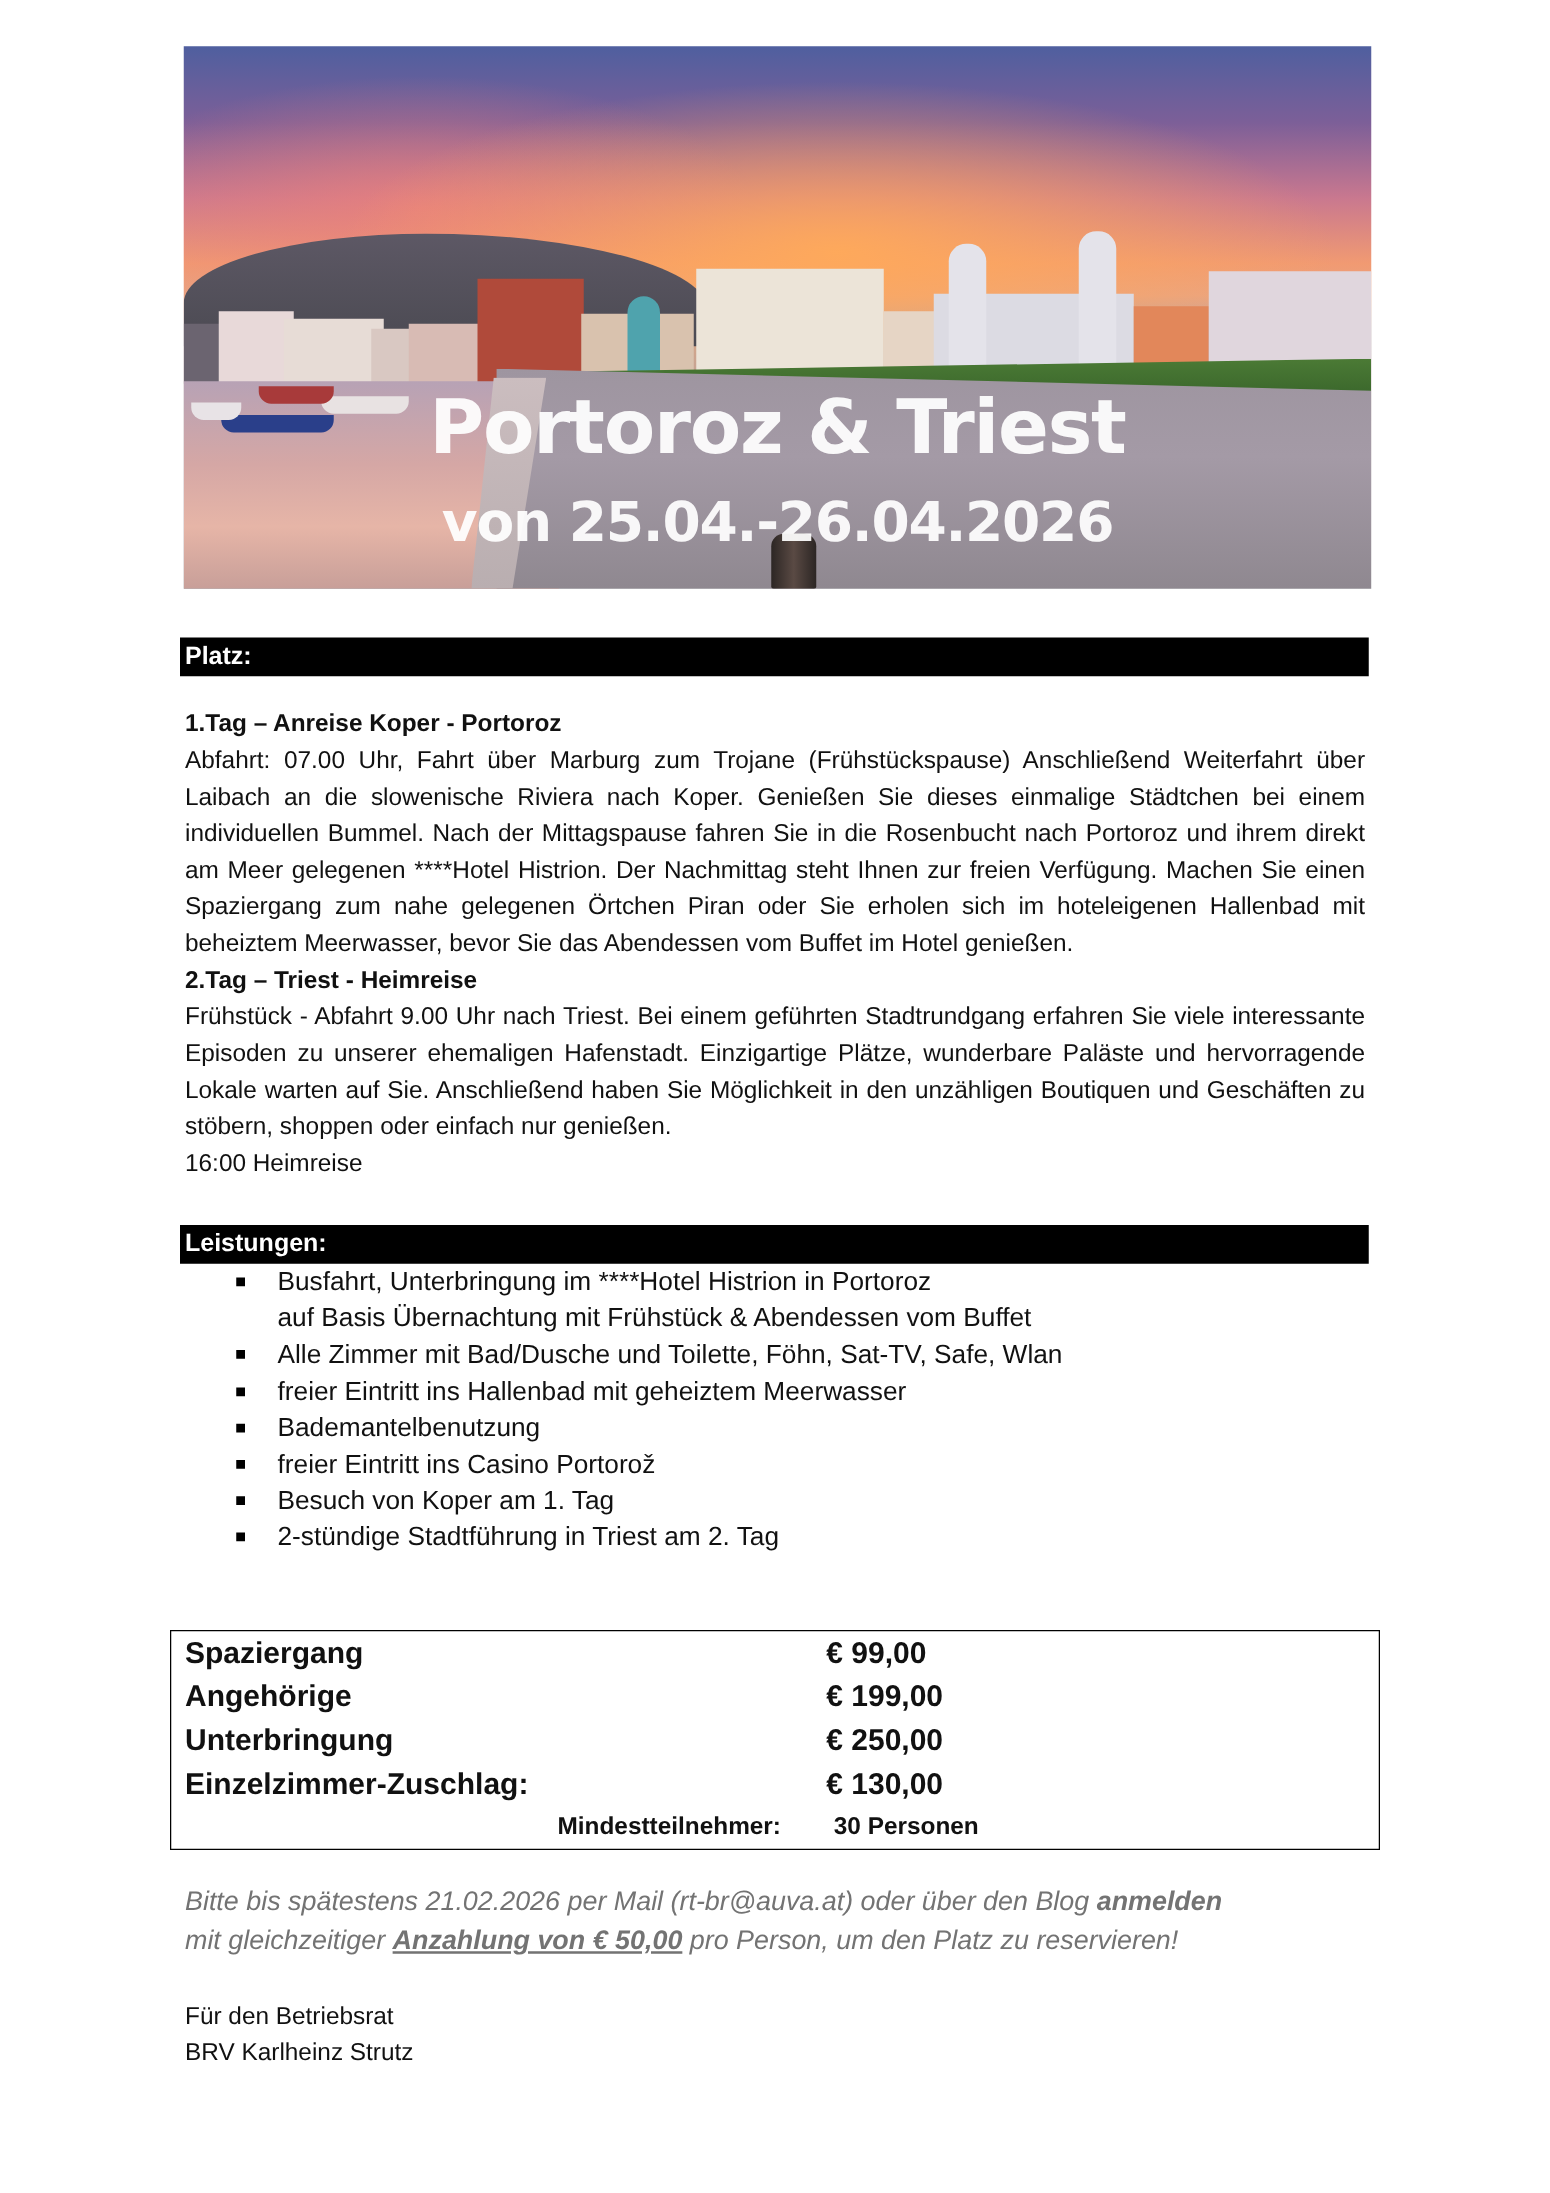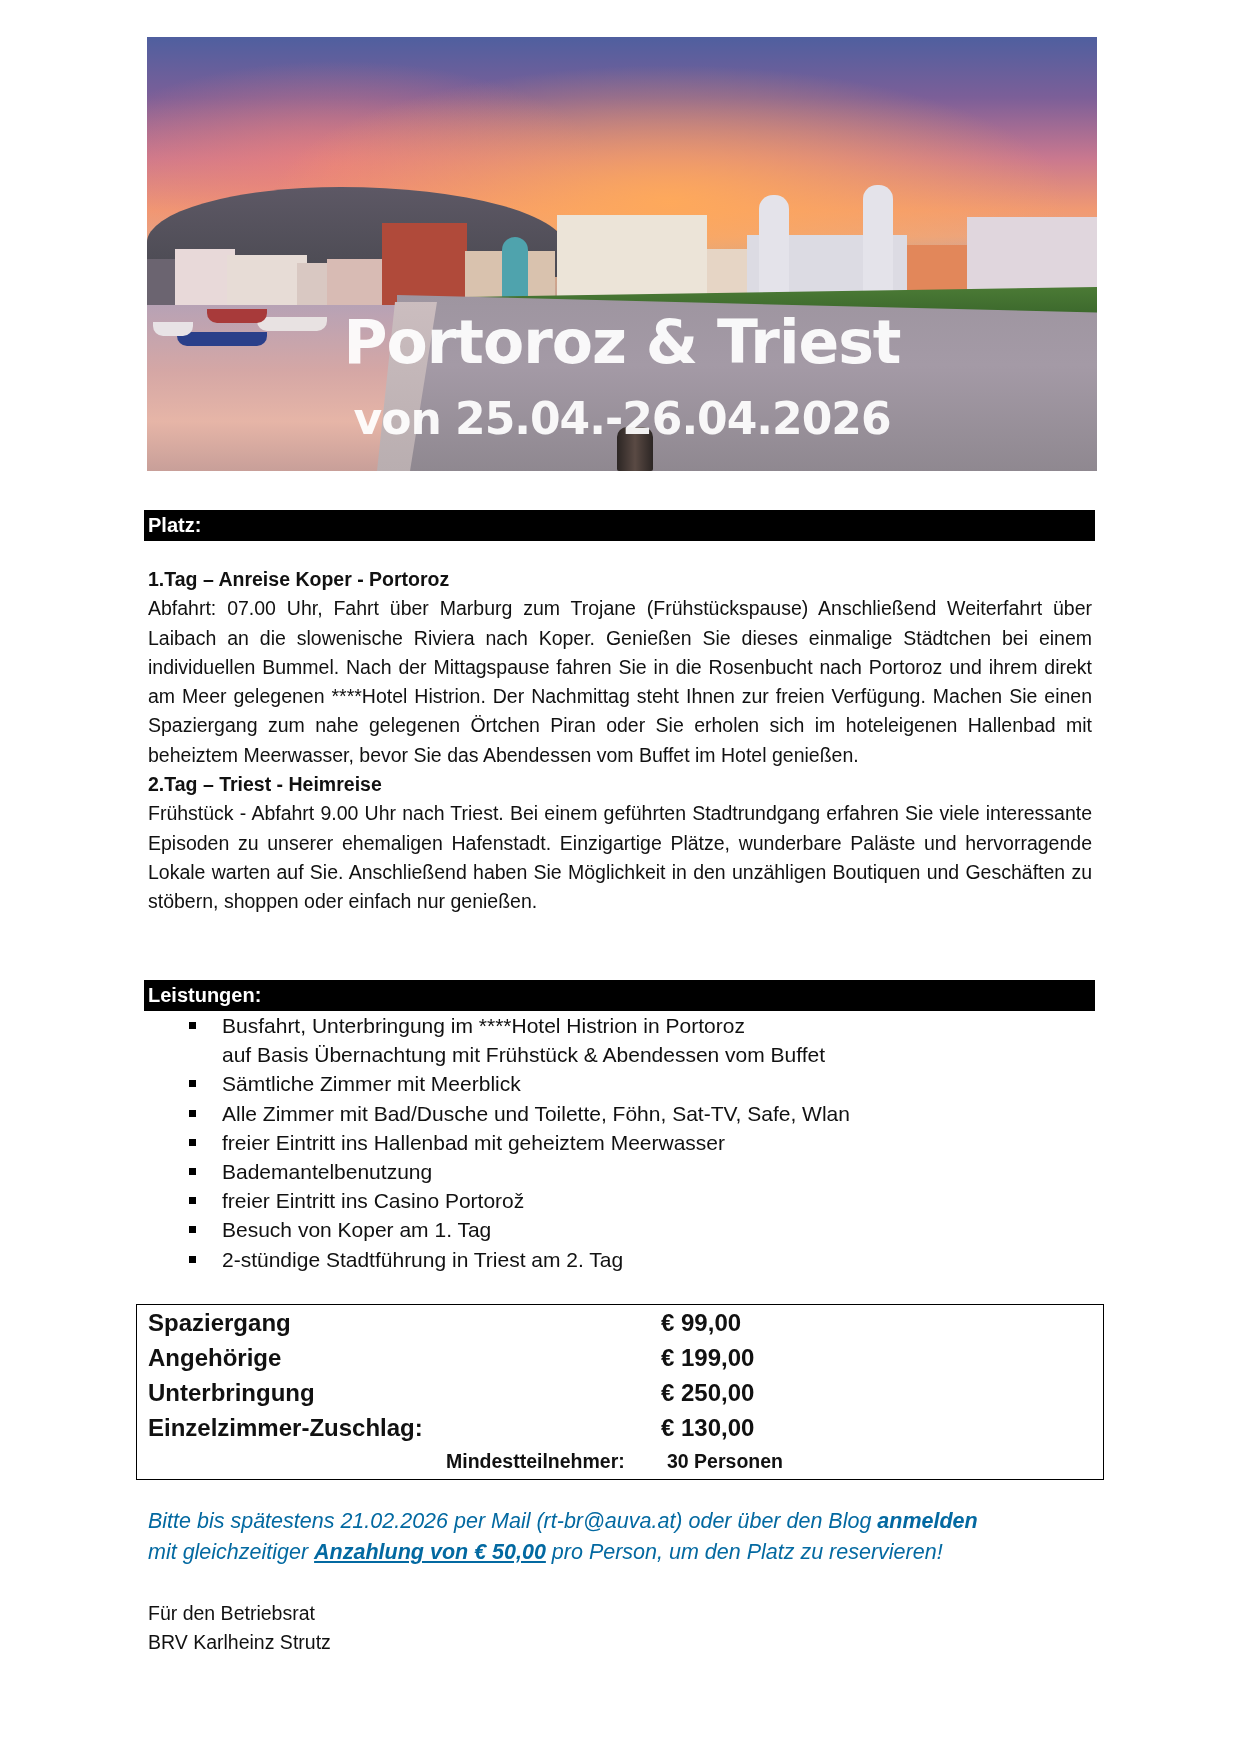--- a/index.html
+++ b/index.html
@@ -89,21 +89,21 @@
   .price-row .label { position: absolute; left: 0; white-space: nowrap; }
   .price-row .value { position: absolute; left: 513px; white-space: nowrap; }
   .min-row {
     position: absolute; top: 141px; font-weight: bold; font-size: 19.5px; line-height: 30px;
   }
   .min-row .label { position: absolute; left: 309px; white-space: nowrap; }
   .min-row .value { position: absolute; left: 530px; white-space: nowrap; }
 
   .notice {
     position: absolute; left: 148px; top: 1506px; width: 960px;
-    color: #0369a1; font-style: italic; font-size: 21.5px; line-height: 31px;
+    color: #737373; font-style: italic; font-size: 21.5px; line-height: 31px;
   }
   .notice .strong { font-weight: bold; }
   .notice .u { font-weight: bold; text-decoration: underline; }
 
   .signature {
     position: absolute; left: 148px; top: 1599px; font-size: 19.5px; line-height: 29px;
   }
 </style>
 </head>
 <body>
@@ -140,33 +140,30 @@
   <div class="hero-title t2">von 25.04.-26.04.2026</div>
 </div>
 
 <div class="section-bar" style="top:510px;">Platz:</div>
 
 <div class="text-block" style="top:542px;">
   <div class="day-title">1.Tag – Anreise Koper - Portoroz</div>
   <div class="justify">Abfahrt:  07.00 Uhr, Fahrt über Marburg zum Trojane (Frühstückspause) Anschließend Weiterfahrt über Laibach an die slowenische Riviera nach Koper. Genießen Sie dieses einmalige Städtchen bei einem individuellen Bummel. Nach der Mittagspause fahren Sie in die Rosenbucht nach Portoroz und ihrem direkt am Meer gelegenen ****Hotel Histrion. Der Nachmittag steht Ihnen zur freien Verfügung. Machen Sie einen Spaziergang zum nahe gelegenen Örtchen Piran oder Sie erholen sich im hoteleigenen Hallenbad mit beheiztem Meerwasser, bevor Sie das Abendessen vom Buffet im Hotel genießen.</div>
   <div class="day-title">2.Tag – Triest - Heimreise</div>
   <div class="justify">Frühstück - Abfahrt 9.00 Uhr nach Triest. Bei einem geführten Stadtrundgang erfahren Sie viele interessante Episoden zu unserer ehemaligen Hafenstadt. Einzigartige Plätze, wunderbare Paläste und hervorragende Lokale warten auf Sie. Anschließend haben Sie Möglichkeit in den unzähligen Boutiquen und Geschäften zu stöbern, shoppen oder einfach nur genießen.</div>
+  <div>16:00 Heimreise</div>
 </div>
 
 <div class="section-bar" style="top:980px;">Leistungen:</div>
 
 <ul class="services">
   <li>
     <span class="bullet"></span>
     <div>Busfahrt, Unterbringung im ****Hotel Histrion in Portoroz</div>
     <div>auf Basis Übernachtung mit Frühstück &amp; Abendessen vom Buffet</div>
-  </li>
-  <li>
-    <span class="bullet"></span>
-    <div>Sämtliche Zimmer mit Meerblick</div>
   </li>
   <li>
     <span class="bullet"></span>
     <div>Alle Zimmer mit Bad/Dusche und Toilette, Föhn, Sat-TV, Safe, Wlan</div>
   </li>
   <li>
     <span class="bullet"></span>
     <div>freier Eintritt ins Hallenbad mit geheiztem Meerwasser</div>
   </li>
   <li>

